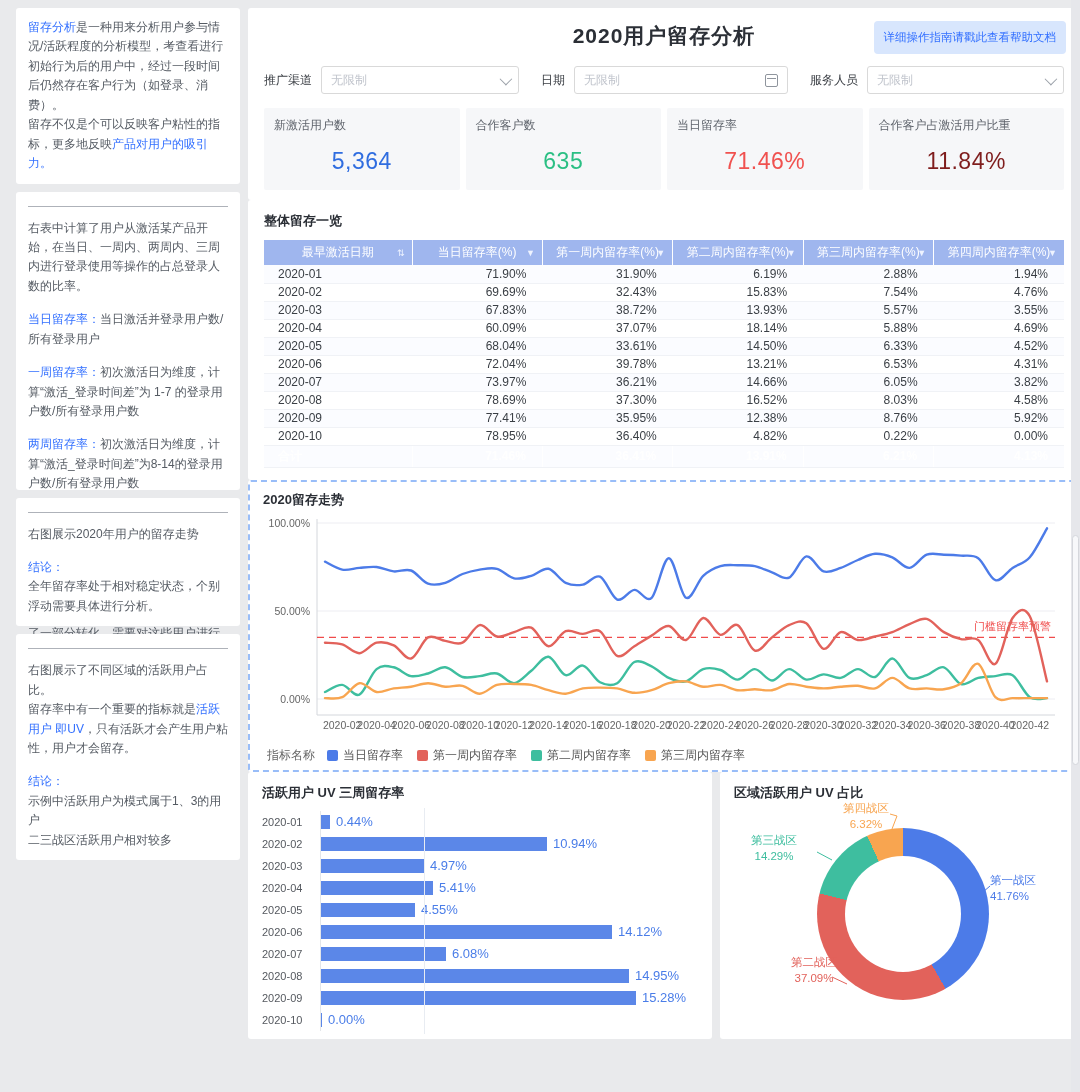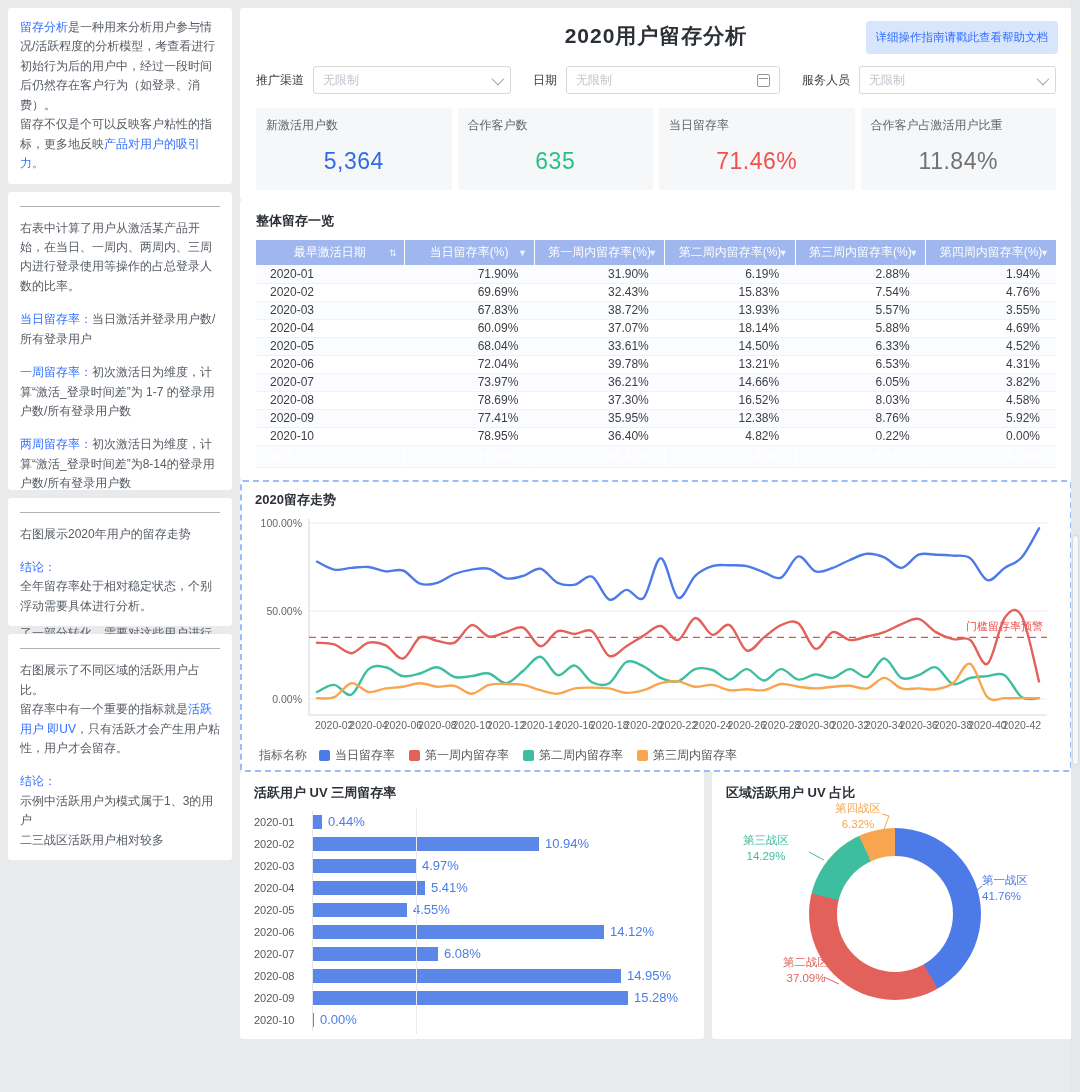--- a/index.html
+++ b/index.html
@@ -5,21 +5,21 @@
   * { box-sizing: border-box; margin: 0; padding: 0; }
   html,body { width:1080px; height:1092px; overflow:hidden; }
   body {
     font-family: "Liberation Sans", "DejaVu Sans", sans-serif;
     background:#e9eaec; color:#333; position:relative;
   }
   .page {
     display:grid; width:1080px; height:799px;
     grid-template-columns:224px 832px;
     grid-template-rows:192px 298px 296px 266px;
-    gap:8px; padding:8px 8px;
+    gap:8px; padding:8px 16px;
   }
   .panel { background:#fff; border-radius:3px; }
 
   
   .note { padding:10px 12px; font-size:12px; line-height:1.62; color:#555b63; }
   .note .tophr { border:none; border-top:1px solid #aeb2b9; margin:4px 0 12px; }
   .note p { margin:0; }
   .note p.sp { margin-top:14px; }
   .note .hl { color:#3370ff; }
 
@@ -174,21 +174,21 @@
           <div class="kpi">
             <div class="kpi-label">合作客户数</div>
                  <div class="kpi-value" style="color: rgb(43, 191, 132);">635</div>
           </div>
           <div class="kpi">
             <div class="kpi-label">当日留存率</div>
                  <div class="kpi-value" style="color: rgb(240, 81, 79);">71.46%</div>
           </div>
           <div class="kpi">
             <div class="kpi-label">合作客户占激活用户比重</div>
-                 <div class="kpi-value" style="color: #737373;">11.84%</div>
+                 <div class="kpi-value" style="color: #7f1d1d;">11.84%</div>
           </div>
         </div>
     </div>
 
     <div class="panel tblp" style="height:298px">
       <div class="sec-title">整体留存一览</div>
       <table>
         <thead id="tbl-head">
             <tr>
               <th><span>最早激活日期</span><span class="thicon">⇅</span></th>

